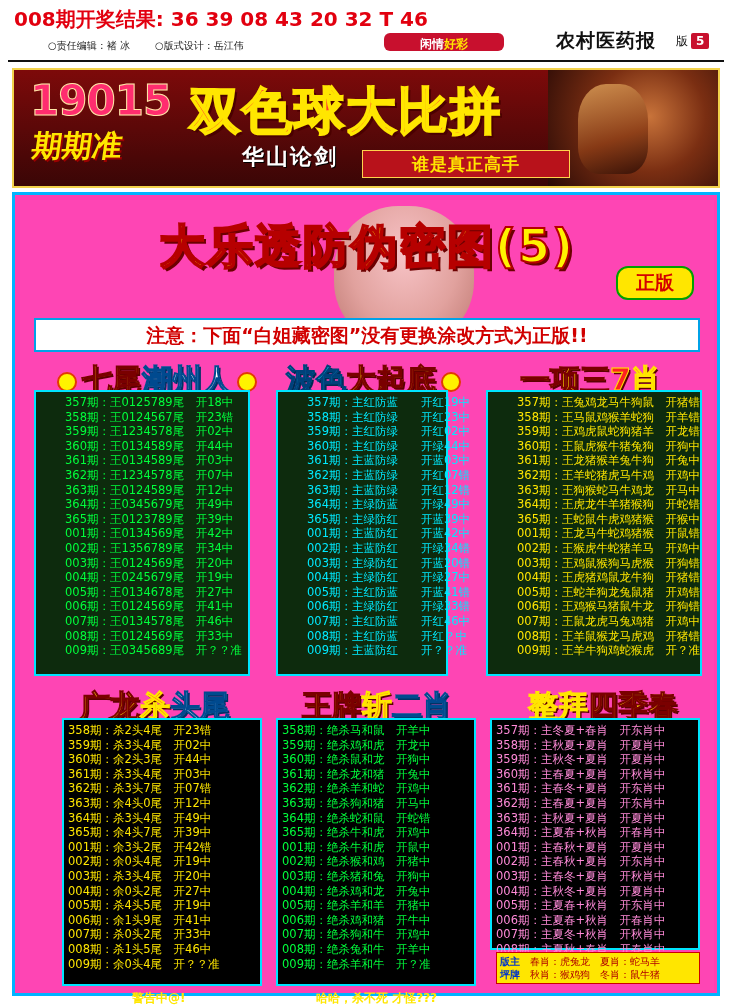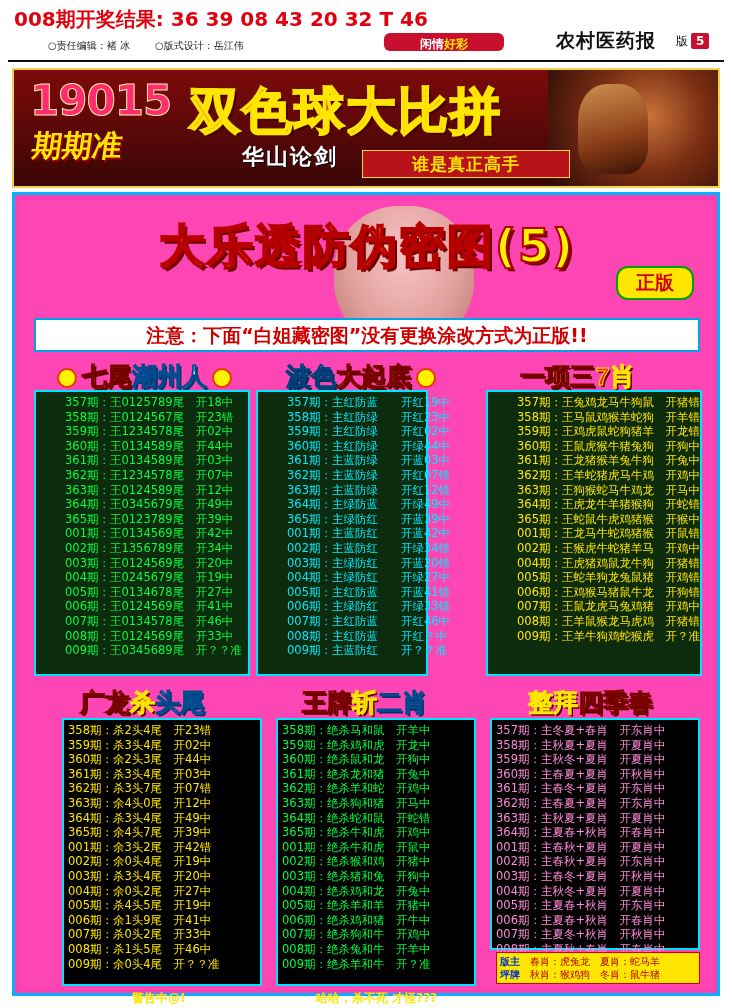--- a/index.html
+++ b/index.html
@@ -47,21 +47,21 @@
      color:#fff200;-webkit-text-stroke:2px #b60000;text-shadow:3px 3px 0 #6c0000;letter-spacing:2px;}
   .zhengban{position:absolute;right:6px;top:56px;width:74px;height:30px;background:#ffe600;border:2px solid #00a000;
      border-radius:12px;color:#d40000;font-size:19px;font-weight:bold;text-align:center;line-height:28px;}
 
   
   .notice{position:absolute;left:14px;top:118px;width:666px;height:34px;background:#ffffff;border:2px solid #00a2e8;
      box-sizing:border-box;text-align:center;line-height:30px;font-size:19px;font-weight:bold;color:#d10000;white-space:nowrap;}
 
   
   .t-row{position:absolute;width:666px;left:14px;height:30px;}
-  .sec-title{position:absolute;font-size:25px;font-weight:bold;white-space:nowrap;font-family:Liberation Mono, monospace;}
+  .sec-title{position:absolute;font-size:30px;font-weight:bold;white-space:nowrap;}
   .st-yellow{color:#ffe600;-webkit-text-stroke:1px #7a0000;text-shadow:2px 2px 0 #5c0000;}
   .st-white{color:#ffffff;-webkit-text-stroke:1px #004a8f;text-shadow:2px 2px 0 #003366;}
   .st-cyan{color:#00f0ff;-webkit-text-stroke:1px #00407a;text-shadow:2px 2px 0 #002b52;}
   .st-red{color:#ff2020;-webkit-text-stroke:1px #ffe600;text-shadow:2px 2px 0 #5c0000;}
   .flower{display:inline-block;width:16px;height:16px;border-radius:50%;background:#fff200;border:2px solid #e23b00;vertical-align:middle;margin:0 5px;}
 
   
   .col{position:absolute;background:#111;border:2px solid #00e5ff;box-sizing:border-box;padding:3px 4px;}
   .col.green{background:#0d2b0d;padding-left:29px;}
   .row{font-size:11.5px;line-height:14.6px;white-space:nowrap;font-family:"DejaVu Sans",sans-serif;}
@@ -143,21 +143,21 @@
           <div class="row c-green">001期：王0134569尾　开42中</div>
           <div class="row c-green">002期：王1356789尾　开34中</div>
           <div class="row c-green">003期：王0124569尾　开20中</div>
           <div class="row c-green">004期：王0245679尾　开19中</div>
           <div class="row c-green">005期：王0134678尾　开27中</div>
           <div class="row c-green">006期：王0124569尾　开41中</div>
           <div class="row c-green">007期：王0134578尾　开46中</div>
           <div class="row c-green">008期：王0124569尾　开33中</div>
           <div class="row c-green">009期：王0345689尾　开？？准</div>
         </div>
-      <div class="col green" id="c2" style="left:236px;top:190px;width:172px;height:286px;">
+      <div class="col green" id="c2" style="left:256px;top:190px;width:172px;height:286px;">
           <div class="row c-cyan">357期：主红防蓝　　开红19中</div>
           <div class="row c-cyan">358期：主红防绿　　开红23中</div>
           <div class="row c-cyan">359期：主红防绿　　开红02中</div>
           <div class="row c-cyan">360期：主红防绿　　开绿44中</div>
           <div class="row c-cyan">361期：主蓝防绿　　开蓝03中</div>
           <div class="row c-cyan">362期：主蓝防绿　　开红07错</div>
           <div class="row c-cyan">363期：主蓝防绿　　开红12错</div>
           <div class="row c-cyan">364期：主绿防蓝　　开绿49中</div>
           <div class="row c-cyan">365期：主绿防红　　开蓝39中</div>
           <div class="row c-cyan">001期：主蓝防红　　开蓝42中</div>
@@ -175,20 +175,21 @@
           <div class="row c-yellow">358期：王马鼠鸡猴羊蛇狗　开羊错</div>
           <div class="row c-yellow">359期：王鸡虎鼠蛇狗猪羊　开龙错</div>
           <div class="row c-yellow">360期：王鼠虎猴牛猪兔狗　开狗中</div>
           <div class="row c-yellow">361期：王龙猪猴羊兔牛狗　开兔中</div>
           <div class="row c-yellow">362期：王羊蛇猪虎马牛鸡　开鸡中</div>
           <div class="row c-yellow">363期：王狗猴蛇马牛鸡龙　开马中</div>
           <div class="row c-yellow">364期：王虎龙牛羊猪猴狗　开蛇错</div>
           <div class="row c-yellow">365期：王蛇鼠牛虎鸡猪猴　开猴中</div>
           <div class="row c-yellow">001期：王龙马牛蛇鸡猪猴　开鼠错</div>
           <div class="row c-yellow">002期：王猴虎牛蛇猪羊马　开鸡中</div>
+          <div class="row c-yellow">003期：王鸡鼠猴狗马虎猴　开狗错</div>
           <div class="row c-yellow">004期：王虎猪鸡鼠龙牛狗　开猪错</div>
           <div class="row c-yellow">005期：王蛇羊狗龙兔鼠猪　开鸡错</div>
           <div class="row c-yellow">006期：王鸡猴马猪鼠牛龙　开狗错</div>
           <div class="row c-yellow">007期：王鼠龙虎马兔鸡猪　开鸡中</div>
           <div class="row c-yellow">008期：王羊鼠猴龙马虎鸡　开猪错</div>
           <div class="row c-yellow">009期：王羊牛狗鸡蛇猴虎　开？准</div>
         </div>
 
       <div class="t-row" style="top:486px;">
         <div class="sec-title" style="left:46px;top:0;">

